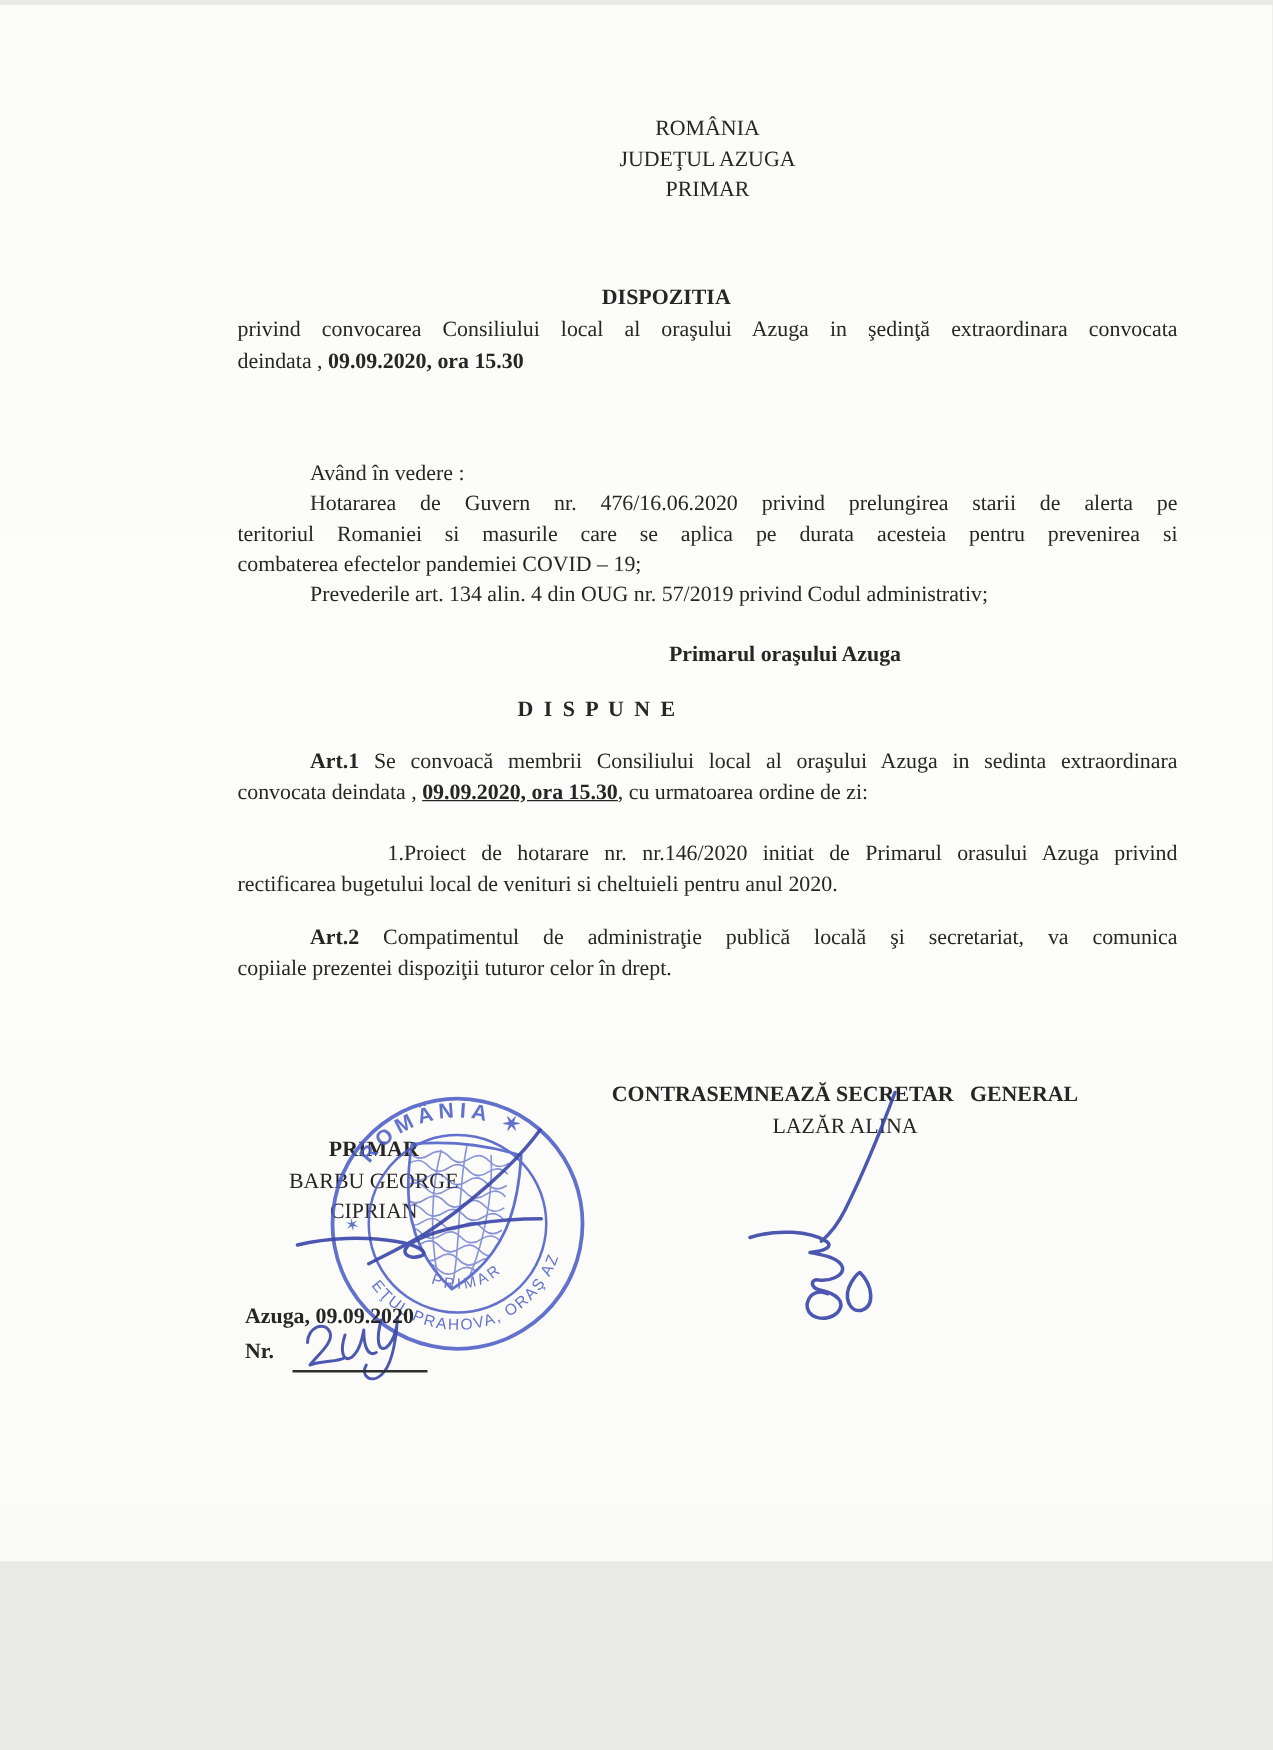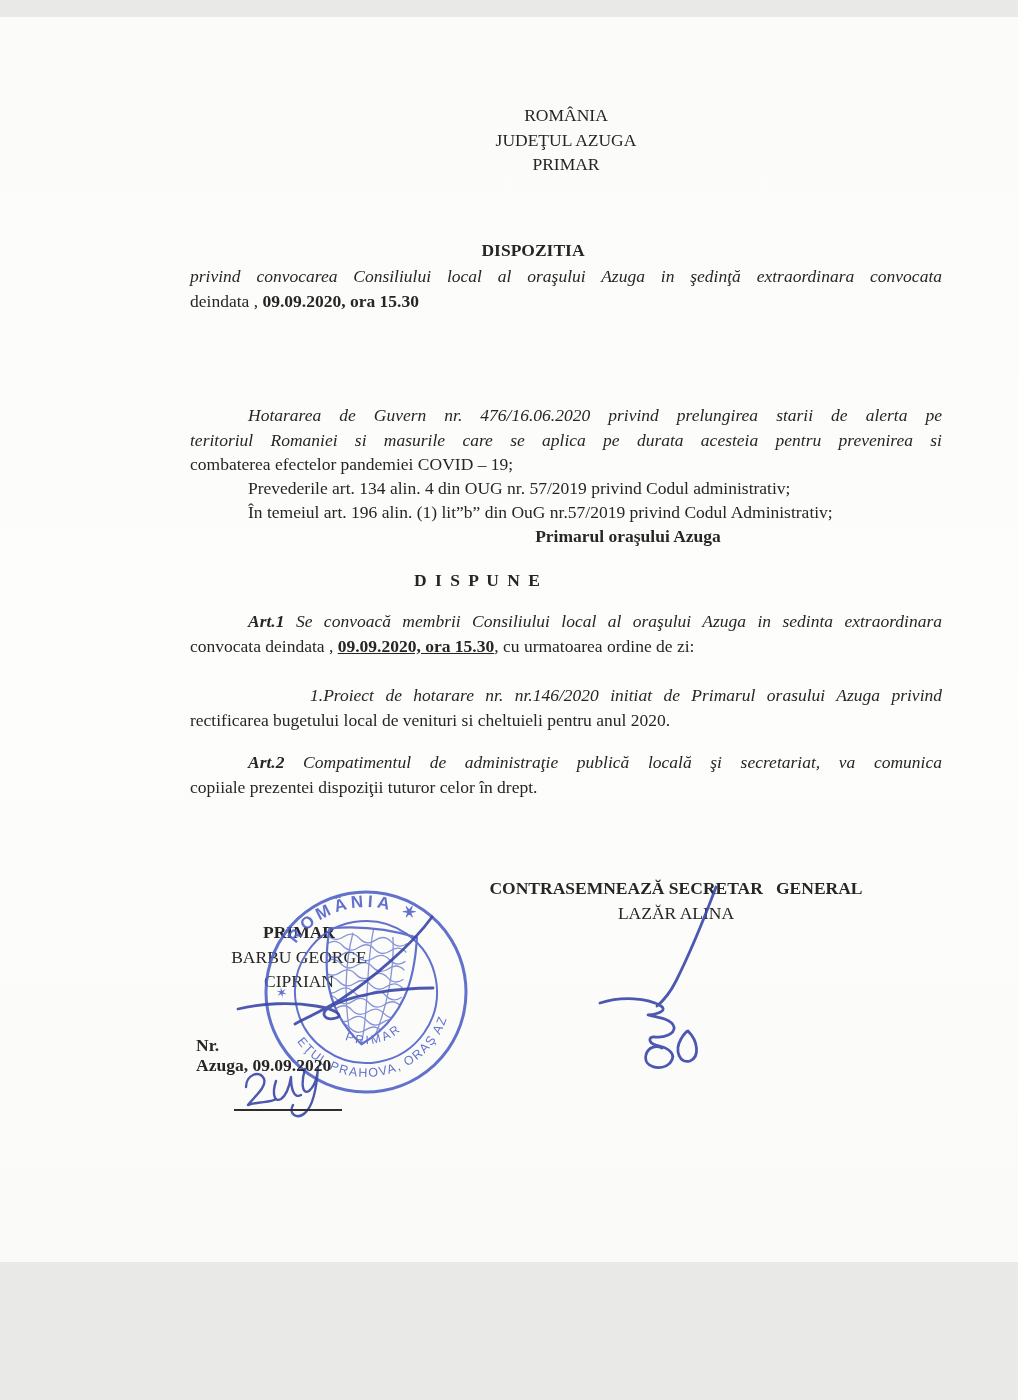--- a/index.html
+++ b/index.html
@@ -1,28 +1,28 @@
 <!DOCTYPE html>
 <html><head>
 <meta charset="utf-8">
 <style>
   html,body{margin:0;padding:0;background:#e9e9e7;}
   .page{
     position:relative;
     width:1018px;height:1245px;
-    margin:17px auto;
+    margin:4px auto;
     background:linear-gradient(180deg,#fbfbf9 0%,#fdfdfc 55%,#fafaf8 100%);
     font-family:"Liberation Serif","DejaVu Serif",serif;
     color:#262626;
     overflow:hidden;
   }
   .abs{position:absolute;}
   .line{font-size:17.5px;line-height:24.5px;}
   .b{font-weight:bold;}
-  .j{text-align:justify;text-align-last:justify;font-style:italic;}
+  .j{text-align:justify;text-align-last:justify;}
   .center{text-align:center;}
   .pre{white-space:pre;}
   .ul-bold{font-weight:bold;text-decoration:underline;}
   .col{left:190px;width:752px;}
   .ind{padding-left:58px;}
   .nr-underline{border-bottom:2px solid #2e2e2e;}
   svg{display:block;}
   .ink{pointer-events:none;}
 </style>
 </head>
@@ -36,29 +36,29 @@
     <div>PRIMAR</div>
   </div>
 
   <div class="abs col line center b" style="top:221px;padding-right:66px;box-sizing:border-box;">DISPOZITIA</div>
 
   <div class="abs col line" style="top:247px;">
     <div class="j">privind convocarea Consiliului local al oraşului Azuga in şedinţă extraordinara convocata</div>
     <div><span>deindata , </span><span class="b">09.09.2020, ora 15.30</span></div>
   </div>
 
+  <div class="abs col line ind" style="top:362px;">Având în vedere :</div>
 
   <div class="abs col line" style="top:386px;">
     <div class="j ind">Hotararea de Guvern nr. 476/16.06.2020 privind prelungirea starii de alerta pe</div>
     <div class="j">teritoriul Romaniei si masurile care se aplica pe durata acesteia pentru prevenirea si</div>
     <div>combaterea efectelor pandemiei COVID – 19;</div>
   </div>
 
   <div class="abs col line ind" style="top:459px;">Prevederile art. 134 alin. 4 din OUG nr. 57/2019 privind Codul administrativ;</div>
-  <div class="abs col line ind" style="top:483px;">În temeiul art. 196 alin. (1) lit”b”  din OuG nr.57/2019 privind Codul Administrativ;</div>
   <div class="abs col line b" style="top:507px;padding-left:62px;text-align:center;">Primarul oraşului Azuga</div>
 
   <div class="abs col line center b" style="top:551px;padding-right:176px;box-sizing:border-box;letter-spacing:2px;">D I S P U N E</div>
 
   <div class="abs col line" style="top:592px;">
     <div class="j ind"><span class="b">Art.1</span><span> Se convoacă membrii Consiliului local al oraşului Azuga  in sedinta extraordinara</span></div>
     <div><span>convocata deindata , </span><span class="ul-bold">09.09.2020, ora 15.30</span><span>, cu urmatoarea ordine de zi:</span></div>
   </div>
 
   <div class="abs col line" style="top:666px;">
@@ -138,18 +138,18 @@
       </g>
       <g stroke-width="2.4">
         <path d="M 246,1070 C 246,1058 260,1052 264,1062 C 267,1070 254,1080 248,1088 C 260,1084 270,1086 276,1082"></path>
         <path d="M 276,1064 C 272,1076 274,1086 281,1082 C 288,1077 290,1066 291,1060 C 291,1072 294,1082 301,1078"></path>
         <path d="M 305,1052 C 301,1066 302,1078 309,1074 C 316,1068 318,1056 318,1050 C 317,1066 314,1088 305,1096 C 297,1103 288,1097 293,1088"></path>
       </g>
     </g>
   </svg>
 
   <div class="abs line b" style="top:1036px;left:196px;">Azuga, 09.09.2020</div>
-  <div class="abs line b" style="top:1016px;left:196px;">Nr.</div>
+  <div class="abs line b" style="top:1064px;left:196px;">Nr.</div>
   <div class="abs nr-underline" style="top:1074px;left:234px;width:108px;height:18px;"></div>
 
   <div class="abs line" style="top:1240px;left:905px;color:#3c3c3c;">1</div>
 
 </div>
 
 </body></html>

